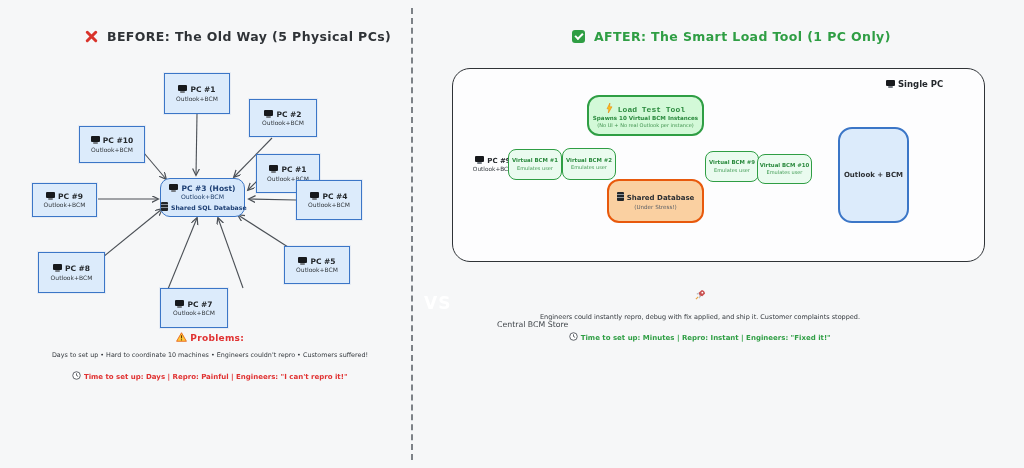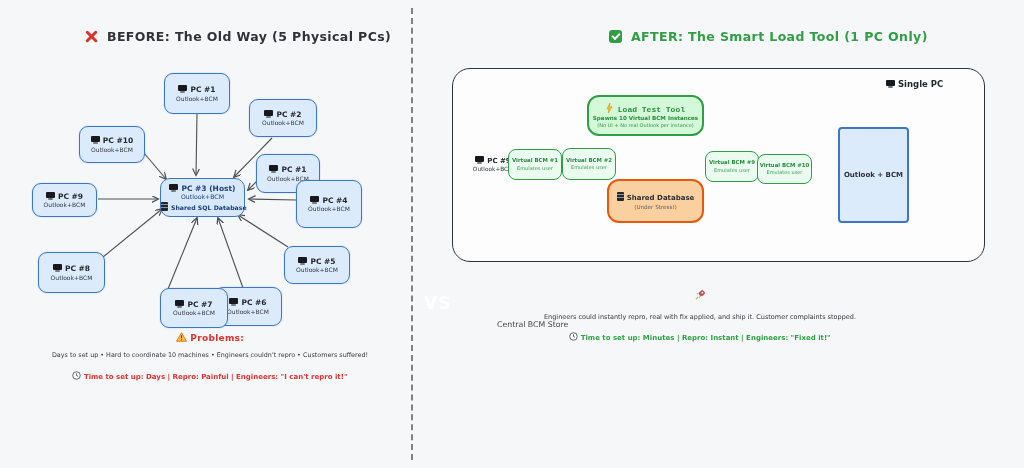--- a/index.html
+++ b/index.html
@@ -21,21 +21,21 @@
 
   
   .mon{display:inline-block;width:9px;height:8px;position:relative;vertical-align:-1px;margin-right:3px;}
   .mon::before{content:"";position:absolute;left:0;right:0;top:0;bottom:2px;background:#17191c;border-radius:1px;}
   .mon::after{content:"";position:absolute;left:2px;right:2px;bottom:0;height:2px;background:#757b82;border-radius:1px;}
   .dbi{display:inline-block;width:7px;height:9px;margin-right:3px;vertical-align:-1px;border-radius:1px;
        background:linear-gradient(#22262a 0 2px,#8d949b 2px 3px,#22262a 3px 5px,#8d949b 5px 6px,#22262a 6px 9px);}
   .isvg{vertical-align:-1px;}
 
   
-  .pcbox{position:absolute;border:1.6px solid #3b76c7;background:#dcebfb;border-radius:9px;
+  .pcbox{position:absolute;border:1.6px solid #3b76c7;background:#dcebfb;border-radius:0;
          text-align:center;box-sizing:border-box;display:flex;flex-direction:column;justify-content:center;gap:2px;
          box-shadow:0 0 0 1px rgba(59,118,199,.08);}
   .pcline{font-size:7.5px;font-weight:600;color:#24282c;line-height:1;white-space:nowrap;}
   .pcsub{font-size:6px;color:#33383d;line-height:1;white-space:nowrap;}
   .centerbox{position:absolute;border:1.8px solid #3b76c7;background:#d7e8fb;border-radius:10px;
          text-align:center;box-sizing:border-box;display:flex;flex-direction:column;justify-content:center;gap:2px;}
   .cline1{font-size:7.5px;font-weight:600;color:#1d3f74;white-space:nowrap;line-height:1;}
   .cline2{font-size:6.2px;color:#26456f;white-space:nowrap;line-height:1;}
   .cline3{font-size:6.2px;font-weight:600;color:#1d3f74;white-space:nowrap;line-height:1;}
 
@@ -56,21 +56,21 @@
 
   .hostlabel{position:absolute;left:458px;top:156px;width:70px;text-align:center;}
   .hl1{font-size:7px;font-weight:600;color:#24282c;line-height:1.2;white-space:nowrap;}
   .hl2{font-size:5.8px;color:#33383d;line-height:1.4;white-space:nowrap;}
 
   .dbbox{position:absolute;left:607px;top:179px;width:97px;height:44px;border:2.2px solid #e8590c;background:#fad0a1;border-radius:12px;
         box-sizing:border-box;display:flex;flex-direction:column;justify-content:center;align-items:center;gap:3px;}
   .db1{font-size:7px;font-weight:700;color:#2c2f33;line-height:1;white-space:nowrap;}
   .db2{font-size:5.6px;color:#5a5f66;line-height:1;white-space:nowrap;}
 
-  .outlookbox{position:absolute;left:838px;top:127px;width:71px;height:96px;border:2px solid #3b76c7;background:#dcebfb;border-radius:4px;
+  .outlookbox{position:absolute;left:838px;top:127px;width:71px;height:96px;border:2px solid #3b76c7;background:#dcebfb;border-radius:14px;
         box-sizing:border-box;display:flex;align-items:center;justify-content:center;}
   .ob1{font-size:7px;color:#2c2f33;font-weight:600;white-space:nowrap;}
 
   
   .probtitle{position:absolute;left:40px;top:332px;width:340px;text-align:center;font-size:9px;font-weight:700;color:#e03131;letter-spacing:.3px;}
   .probline{position:absolute;left:25px;top:351px;width:370px;text-align:center;font-size:6.4px;color:#33383d;}
   .probmetrics{position:absolute;left:40px;top:371px;width:340px;text-align:center;font-size:7px;font-weight:600;color:#e03131;}
 
   .resline{position:absolute;left:480px;top:289px;width:440px;text-align:center;font-size:8.6px;font-weight:700;color:#2f9e44;letter-spacing:.2px;}
   .detline{position:absolute;left:430px;top:313px;width:540px;text-align:center;font-size:6.5px;color:#33383d;}
@@ -142,30 +142,26 @@
     <div class="pcsub">Outlook+BCM</div>
   </div>
   <div class="pcbox" style="left:249px;top:99px;width:68px;height:38px;">
     <div class="pcline"><span class="mon"></span><span>PC #2</span></div>
     <div class="pcsub">Outlook+BCM</div>
   </div>
   <div class="pcbox" style="left:256px;top:154px;width:64px;height:39px;">
     <div class="pcline"><span class="mon"></span><span>PC #1</span></div>
     <div class="pcsub">Outlook+BCM</div>
   </div>
-  <div class="pcbox" style="left:296px;top:180px;width:66px;height:48px;">
+  <div class="pcbox" style="left:296px;top:180px;width:66px;height:40px;">
     <div class="pcline"><span class="mon"></span><span>PC #4</span></div>
     <div class="pcsub">Outlook+BCM</div>
   </div>
   <div class="pcbox" style="left:284px;top:246px;width:66px;height:38px;">
     <div class="pcline"><span class="mon"></span><span>PC #5</span></div>
-    <div class="pcsub">Outlook+BCM</div>
-  </div>
-  <div class="pcbox" style="left:214px;top:287px;width:68px;height:39px;">
-    <div class="pcline"><span class="mon"></span><span>PC #6</span></div>
     <div class="pcsub">Outlook+BCM</div>
   </div>
   <div class="pcbox" style="left:123px;top:288px;width:68px;height:40px;margin-left:37px;">
     <div class="pcline"><span class="mon"></span><span>PC #7</span></div>
     <div class="pcsub">Outlook+BCM</div>
   </div>
   <div class="pcbox" style="left:38px;top:252px;width:67px;height:41px;">
     <div class="pcline"><span class="mon"></span><span>PC #8</span></div>
     <div class="pcsub">Outlook+BCM</div>
   </div>
@@ -192,21 +188,21 @@
         <circle cx="5" cy="5" r="4.2" fill="#fff" stroke="#50555b" stroke-width="1"></circle>
         <path d="M5 2.6 V5 L6.8 6" stroke="#50555b" stroke-width="1" fill="none"></path>
       </svg>
     <span>Time to set up: Days   |   Repro: Painful   |   Engineers: "I can't repro it!"</span>
   </div>
 
   <div class="divider"></div>
   <div class="vslabel">VS</div>
   <div class="storelabel">Central BCM Store</div>
 
-  <div class="title-row" style="left:572px;top:29px;margin-left:37px;">
+  <div class="title-row" style="left:572px;top:29px;">
     <span class="chk"></span>
     <span class="title-text green">AFTER: The Smart Load Tool  (1 PC Only)</span>
   </div>
 
   <div class="panel"></div>
   <div class="panel-label"><span class="mon"></span><span>Single PC</span></div>
 
   <div class="loadtool">
     <div class="lt1"><svg class="isvg" width="7" height="10" viewBox="0 0 8 12">
           <path d="M4.5 0 L1 7 H3.2 L2.6 12 L7 4.6 H4.2 Z" fill="#fcc419" stroke="#e67700" stroke-width="0.6"></path>
@@ -248,21 +244,21 @@
 
   <div class="resline">
     <svg class="isvg" width="11" height="11" viewBox="0 0 12 12">
         <path d="M7.5 1 C9.5 1.5 10.8 3 11 5 L8 8 L5 7 L4 4 Z" fill="#c94f4f"></path>
         <circle cx="8" cy="4" r="1" fill="#fff"></circle>
         <path d="M4 4 L1.5 5.5 L3.5 6 Z" fill="#9aa1a8"></path>
         <path d="M5 7 L4.5 10.5 L6.5 8 Z" fill="#9aa1a8"></path>
         <path d="M3.5 8.5 L1 11" stroke="#e8a13c" stroke-width="1.2" fill="none"></path>
       </svg>
   </div>
-  <div class="detline">Engineers could instantly repro, real with fix applied, and ship it.  Customer complaints stopped.</div>
+  <div class="detline">Engineers could instantly repro, debug with fix applied, and ship it.  Customer complaints stopped.</div>
   <div class="aftmetrics">
     <svg class="isvg" width="9" height="9" viewBox="0 0 10 10">
         <circle cx="5" cy="5" r="4.2" fill="#fff" stroke="#50555b" stroke-width="1"></circle>
         <path d="M5 2.6 V5 L6.8 6" stroke="#50555b" stroke-width="1" fill="none"></path>
       </svg>
     <span>Time to set up: Minutes   |   Repro: Instant   |   Engineers: "Fixed it!"</span>
   </div>
 
 </div>
 

